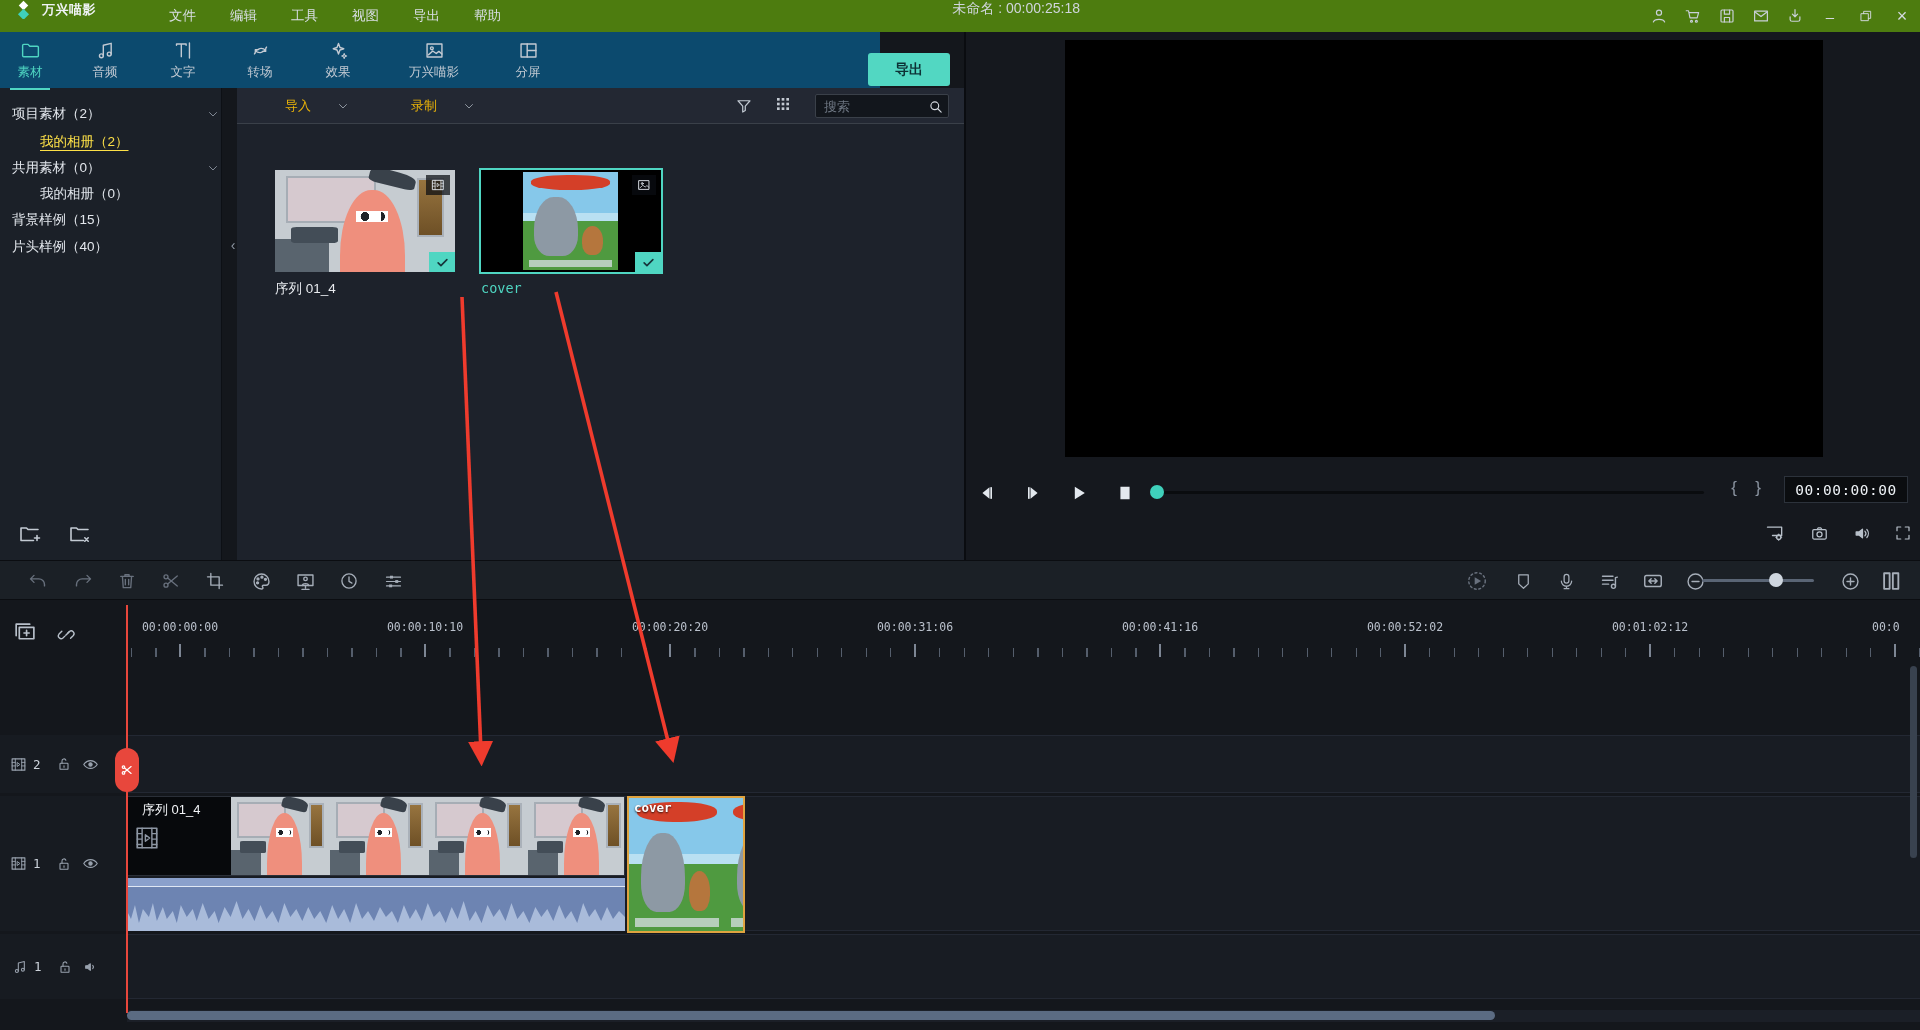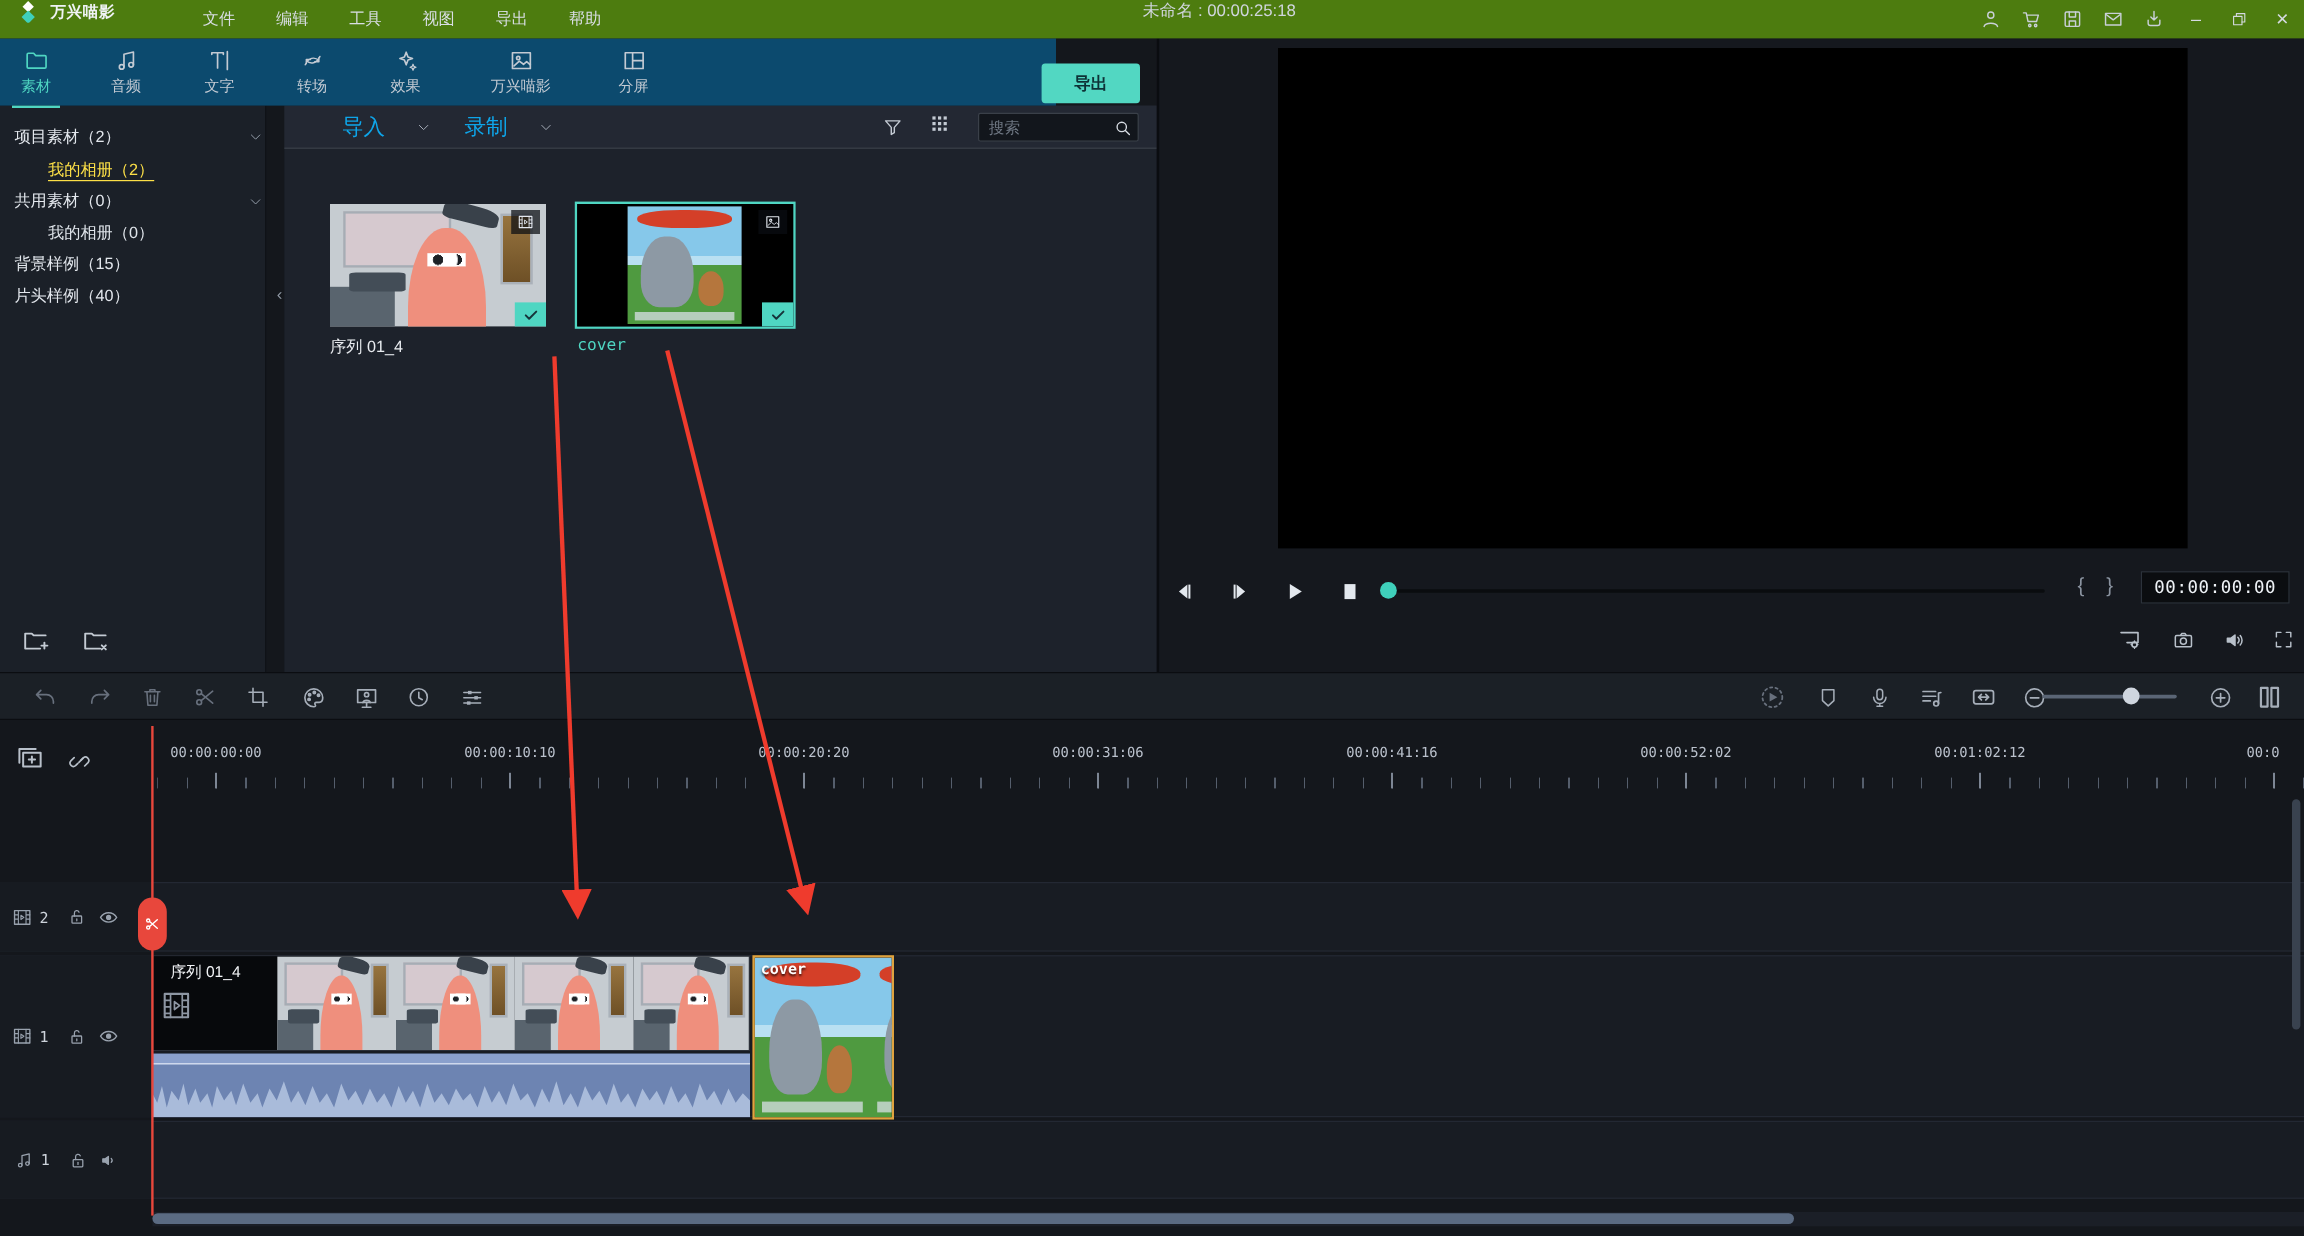--- a/index.html
+++ b/index.html
@@ -30,21 +30,21 @@
   .tree-row{position:absolute;height:24px;line-height:24px;font-size:13.5px;color:#e3e7ed;white-space:nowrap;cursor:default}
   .tree-row.lv1{color:#dfe4ea}
   .tree-row.sel{color:#fde047;text-decoration:underline;text-underline-offset:4px}
   .tree-chevron{position:absolute;color:#9aa3b0;width:16px;height:24px;display:grid;place-items:center}
   .folder-btns{position:absolute;left:18px;bottom:14px;display:flex;gap:26px;color:#c3cad3}
   #collapse-handle{position:absolute;left:228px;top:232px;width:10px;height:26px;color:#8e97a3;font-size:14px;
     display:grid;place-items:center;cursor:pointer}
   
   #media{position:absolute;left:237px;top:88px;width:727px;height:472px;background:#1d222b}
   #media-head{position:absolute;left:0;top:0;width:727px;height:36px;background:#232833;border-bottom:1px solid #3a4049;display:flex;align-items:center}
-  .mh-label{font-size:18px;color:#0ea5e9;cursor:pointer}
+  .mh-label{font-size:13px;color:#eab308;cursor:pointer}
   .mh-chev{color:#aab2bd;margin-left:26px;cursor:pointer}
   .mh-ic{color:#c3cad3;cursor:pointer}
   #search-box{position:absolute;left:578px;top:6px;width:134px;height:24px;background:#12161c;border:1px solid #3a4049;border-radius:2px}
   #search-box input{width:100%;height:100%;background:transparent;border:none;outline:none;color:#d946ef;
     font-size:13px;padding:0 24px 0 8px;font-family:inherit}
   #search-box input::placeholder{color:#6f7884}
   #search-ic{position:absolute;right:4px;top:3px;color:#d6dbe2}
   .thumb{position:absolute;width:180px;height:102px;cursor:pointer}
   .thumb .inner{position:absolute;inset:0;overflow:hidden}
   .thumb.sel{outline:2px solid #4fd6c2;outline-offset:0}
@@ -292,21 +292,21 @@
 <div id="collapse-handle">‹</div>
 
 <div id="media">
   <div id="media-head">
     <span class="mh-label" style="margin-left:48px">导入</span>
     <span class="mh-chev">
       <svg class="ic" width="12" height="12" viewBox="0 0 24 24">
           <path d="M5 9l7 7 7-7"></path>
         </svg>
     </span>
-    <span class="mh-label" style="margin-left:28px">录制</span>
+    <span class="mh-label" style="margin-left:62px">录制</span>
     <span class="mh-chev">
       <svg class="ic" width="12" height="12" viewBox="0 0 24 24">
           <path d="M5 9l7 7 7-7"></path>
         </svg>
     </span>
     <span class="mh-ic" style="position:absolute;left:498px">
       <svg class="ic" width="18" height="18" viewBox="0 0 24 24">
           <path d="M4 5h16l-6.3 7.2V18l-3.4 2v-7.8z"></path>
         </svg>
     </span>

